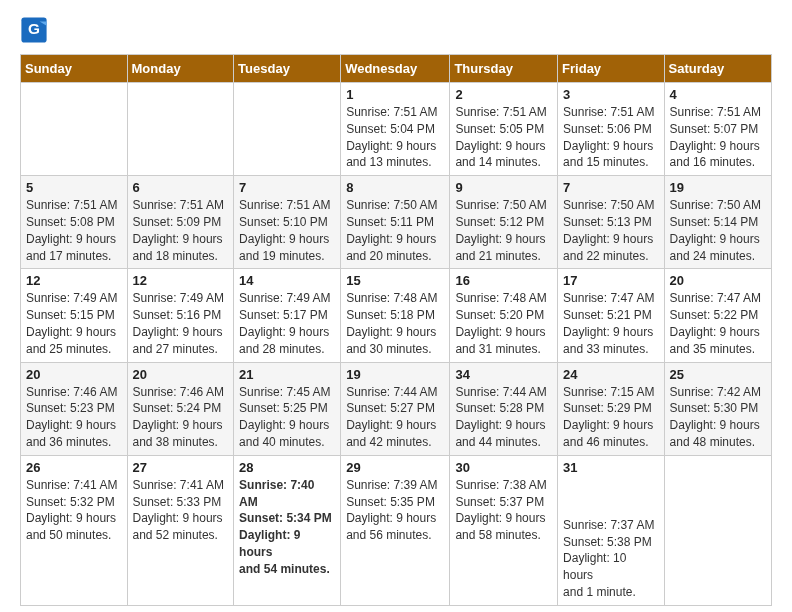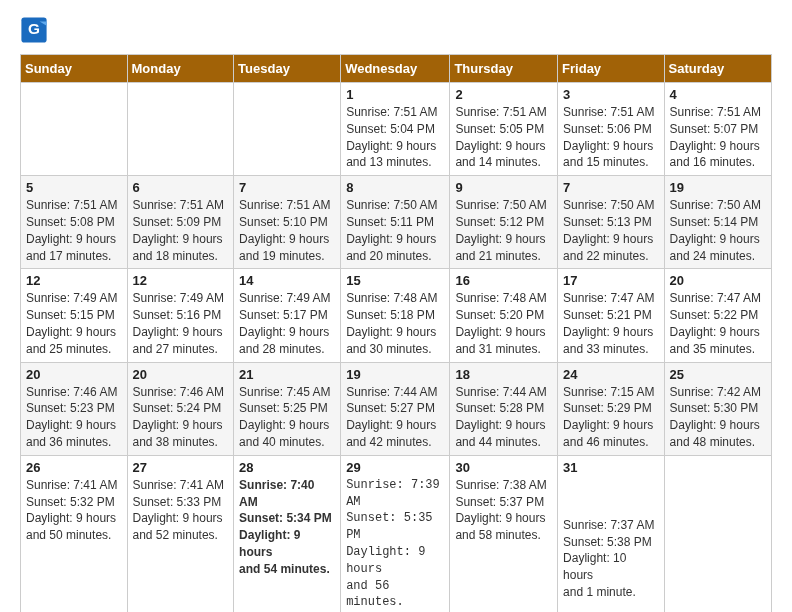--- a/index.html
+++ b/index.html
@@ -284,21 +284,21 @@
 and 40 minutes.</div>
           </td>
           <td>
             <span class="day-num">19</span>
             <div class="day-info" style="white-space: pre-line;">Sunrise: 7:44 AM
 Sunset: 5:27 PM
 Daylight: 9 hours
 and 42 minutes.</div>
           </td>
           <td>
-            <span class="day-num">18</span>
+            <span class="day-num">34</span>
             <div class="day-info" style="white-space: pre-line;">Sunrise: 7:44 AM
 Sunset: 5:28 PM
 Daylight: 9 hours
 and 44 minutes.</div>
           </td>
           <td>
             <span class="day-num">24</span>
             <div class="day-info" style="white-space: pre-line;">Sunrise: 7:15 AM
 Sunset: 5:29 PM
 Daylight: 9 hours
@@ -329,21 +329,21 @@
           </td>
           <td>
             <span class="day-num">28</span>
             <div class="day-info" style="white-space: pre-line; font-weight: bold;">Sunrise: 7:40 AM
 Sunset: 5:34 PM
 Daylight: 9 hours
 and 54 minutes.</div>
           </td>
           <td>
             <span class="day-num">29</span>
-            <div class="day-info" style="white-space: pre-line; font-family: Liberation Mono, monospace;">Sunrise: 7:39 AM
+            <div class="day-info" style="white-space: pre-line;">Sunrise: 7:39 AM
 Sunset: 5:35 PM
 Daylight: 9 hours
 and 56 minutes.</div>
           </td>
           <td>
             <span class="day-num">30</span>
             <div class="day-info" style="white-space: pre-line;">Sunrise: 7:38 AM
 Sunset: 5:37 PM
 Daylight: 9 hours
 and 58 minutes.</div>

